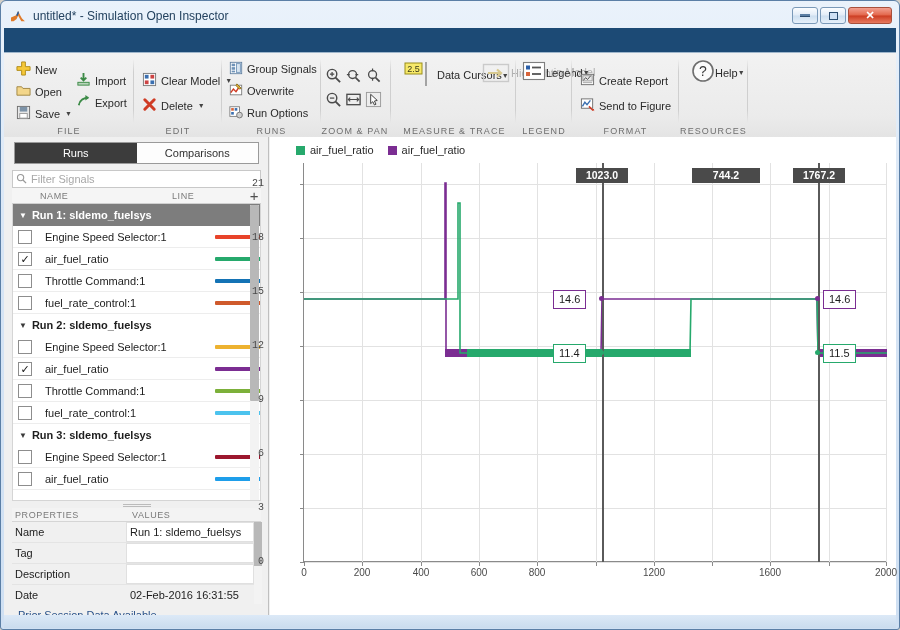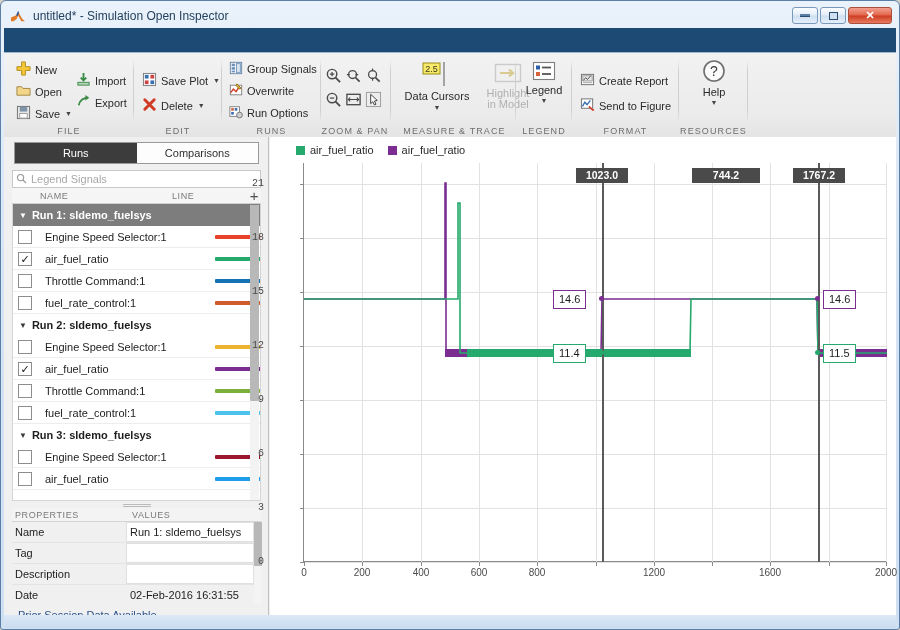--- a/index.html
+++ b/index.html
@@ -73,21 +73,21 @@
   .rgroup .glabel {
     position:absolute; bottom:2px; left:0; width:100%; text-align:center;
     font-size:9px; color:#6e6e6e; letter-spacing:1.1px;
   }
   .rgroup .gsep {
     position:absolute; right:0; top:6px; width:1px; height:64px;
     background:linear-gradient(to bottom,rgba(0,0,0,0) 0%,#cfcfcf 20%,#cfcfcf 80%,rgba(0,0,0,0) 100%);
   }
   .rbtn { position:absolute; display:flex; align-items:center; font-size:11px; color:#2a2a2a; white-space:nowrap; }
   .rbtn .lbl { margin-left:4px; }
-  .rbtn.big { flex-direction:column; justify-content:flex-start; text-align:center; }
+  .rbtn.big { justify-content:flex-start; text-align:center; }
   .rbtn.big .lbl { margin-left:0; margin-top:2px; line-height:11px; }
   .caret { font-size:7px; color:#444; margin-left:5px; }
   .dim { color:#b0b0b0 !important; }
 
   .ico { display:inline-block; position:relative; flex:0 0 auto; }
 
   
   #main {
     position:absolute; left:3px; top:136px; width:892px; height:491px;
     background:#f0f0f0;
@@ -288,21 +288,21 @@
         <div class="rbtn" style="left:8px;top:19px;">
           <span class="ico">
             <svg width="15" height="15" viewBox="0 0 16 16">
                 <rect x="1.5" y="1.5" width="13" height="13" fill="#fff" stroke="#7a7a7a"></rect>
                 <rect x="3" y="3" width="4" height="4" fill="#3a6fb0"></rect>
                 <rect x="9" y="3" width="4" height="4" fill="#c44"></rect>
                 <rect x="3" y="9" width="4" height="4" fill="#c44"></rect>
                 <rect x="9" y="9" width="4" height="4" fill="#3a6fb0"></rect>
               </svg>
           </span>
-          <span class="lbl">Save Plot</span>
+          <span class="lbl">Clear Model</span>
           <span class="caret">▼</span>
         </div>
         <div class="rbtn" style="left:8px;top:44px;">
           <span class="ico">
             <svg width="15" height="15" viewBox="0 0 16 16">
                 <path d="M3 3l10 10M13 3L3 13" stroke="#cf3b24" stroke-width="3.2" stroke-linecap="round"></path>
               </svg>
           </span>
           <span class="lbl">Delete</span>
           <span class="caret">▼</span>
@@ -505,21 +505,21 @@
         <div class="tgl off">Comparisons</div>
       </div>
 
       <div id="filterbar">
         <span class="ico" style="margin-left:3px;">
           <svg width="11" height="11" viewBox="0 0 12 12">
               <circle cx="5" cy="5" r="3.4" fill="none" stroke="#9a9a9a" stroke-width="1.2"></circle>
               <path d="M7.6 7.6L11 11" stroke="#9a9a9a" stroke-width="1.4"></path>
             </svg>
         </span>
-        <span class="ftxt">Legend Signals</span>
+        <span class="ftxt">Filter Signals</span>
       </div>
 
       <div id="treehead">
         <span class="c-name">NAME</span>
         <span class="c-line">LINE</span>
         <span class="c-plus">+</span>
       </div>
 
       <div id="tree">
 

